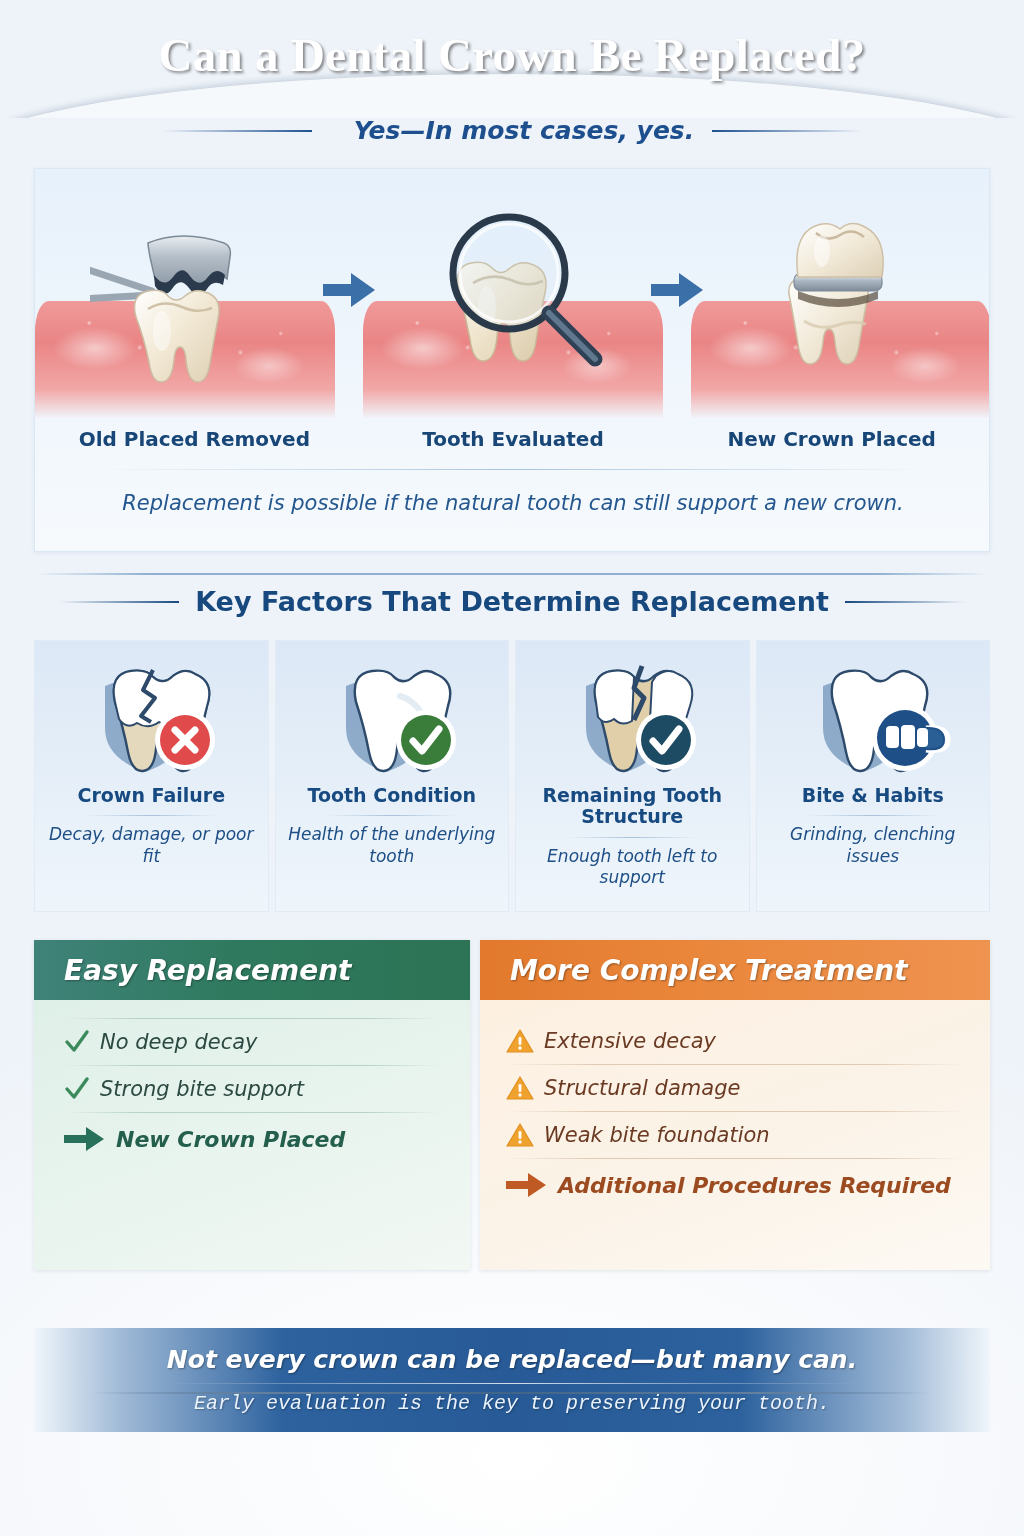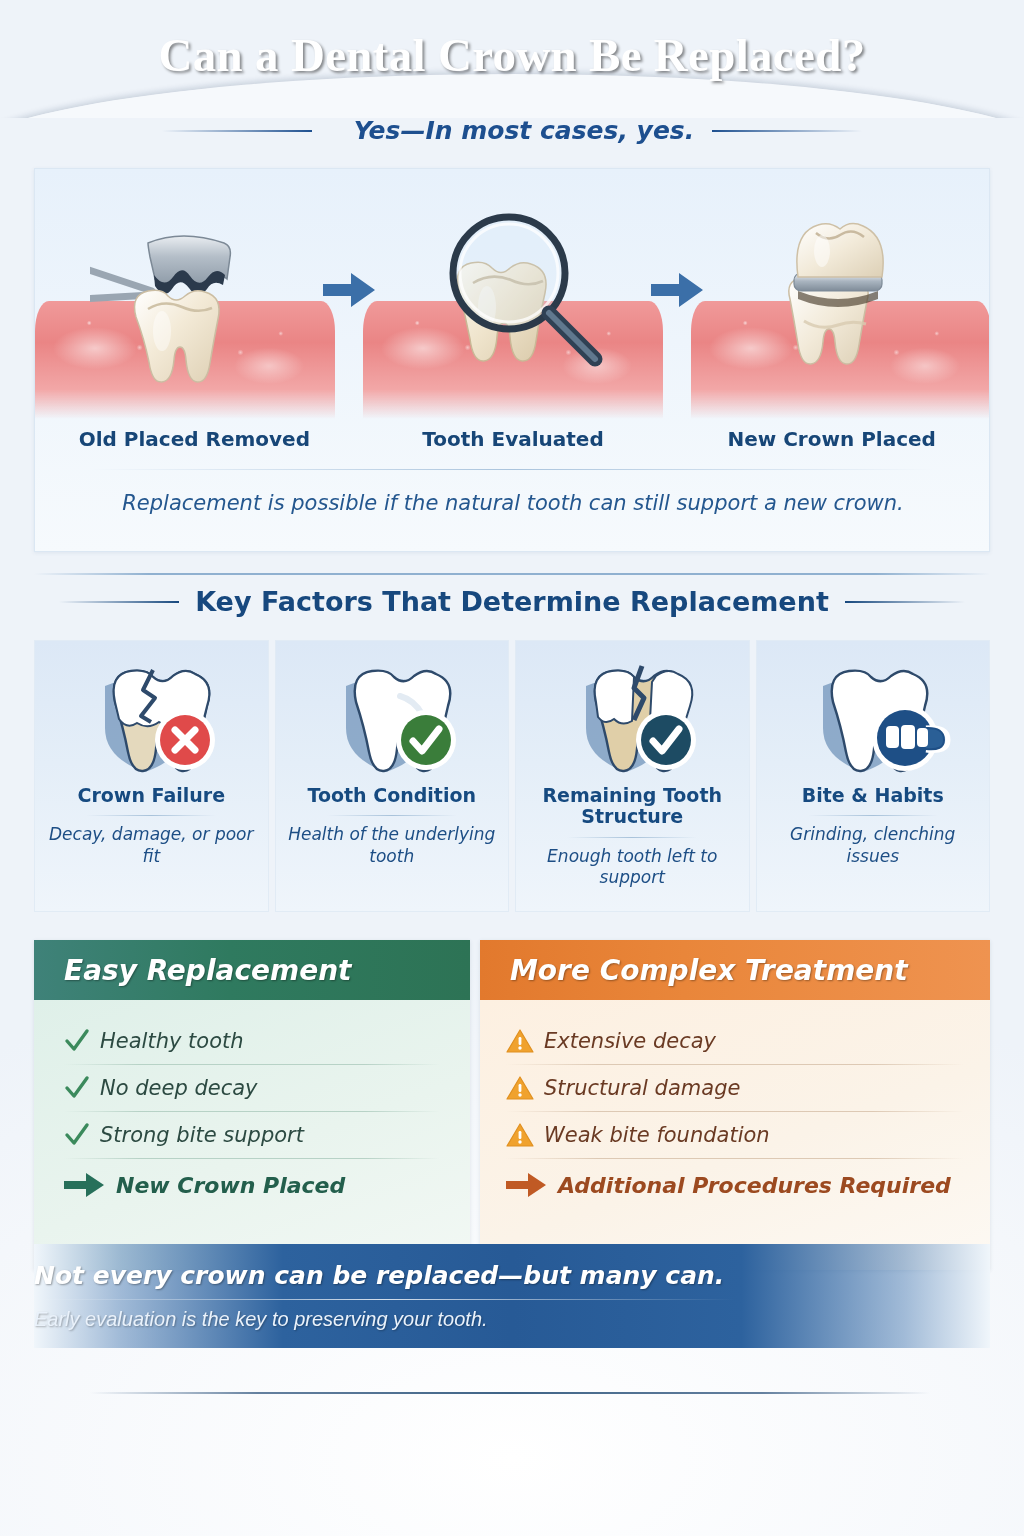--- a/index.html
+++ b/index.html
@@ -184,36 +184,36 @@
   .panel.complex .bullet-rule{ background:linear-gradient(90deg, rgba(210,185,160,0), #ddc9b4 20%, #ddc9b4 80%, rgba(210,185,160,0)); }
   .outcome{
     display:flex; align-items:center; gap:12px; height:52px;
   }
   .outcome-text{ font-size:22px; font-weight:bold; font-style:italic; font-family:"DejaVu Sans", sans-serif; }
   .panel.easy .outcome-text{ color:#235f4c; }
   .panel.complex .outcome-text{ color:#9c4a20; }
 
   
   .footer{
-    position:absolute; left:34px; top:1244px; width:956px; height:104px;
+    position:absolute; left:34px; top:1328px; width:956px; height:104px;
     background:
       linear-gradient(90deg, rgba(240,246,251,1) 0%, rgba(90,135,185,.55) 9%, rgba(45,98,158,1) 26%, rgba(39,90,150,1) 50%, rgba(45,98,158,1) 74%, rgba(90,135,185,.55) 91%, rgba(240,246,251,1) 100%);
-    display:flex; flex-direction:column; justify-content:center;
+    display:flex; flex-direction:column; align-items:center; justify-content:center;
   }
   .footer-line1{
     color:#ffffff; font-size:25px; font-weight:bold; font-style:italic;
     font-family:"DejaVu Sans", sans-serif; text-shadow:1px 1px 2px rgba(0,0,0,.35);
   }
   .footer-rule{
     width:700px; height:1px; margin:9px 0 8px;
     background:linear-gradient(90deg, rgba(255,255,255,0), rgba(255,255,255,.8), rgba(255,255,255,0));
   }
   .footer-line2{
     color:#eaf2fb; font-size:20px; font-style:italic;
-    font-family:Liberation Sans, sans-serif; text-shadow:1px 1px 2px rgba(0,0,0,.3);
+    font-family:Liberation Mono, monospace; text-shadow:1px 1px 2px rgba(0,0,0,.3);
   }
   .footer-underline{
     position:absolute; left:90px; top:1392px; width:840px; height:2px;
     background:linear-gradient(90deg, rgba(120,160,200,0), #64809f 20%, #3f6487 50%, #64809f 80%, rgba(120,160,200,0));
   }
 </style>
 </head>
 <body>
 
 <div class="page">
@@ -419,26 +419,20 @@
       <div class="factor-desc">Grinding, clenching issues</div>
     </div>
   </div>
 
   <div class="compare">
 
     <div class="panel easy">
       <div class="panel-head">Easy Replacement</div>
       <div class="panel-body">
 
-        <div class="bullet">
-          <svg width="26" height="26" viewBox="0 0 26 26">
-            <path d="M3 13 l7 8 l13 -18" fill="none" stroke="#3b8a5c" stroke-width="3.4" stroke-linecap="round" stroke-linejoin="round"></path>
-          </svg>
-          <span class="bullet-text">Healthy tooth</span>
-        </div>
         <div class="bullet-rule"></div>
 
         <div class="bullet">
           <svg width="26" height="26" viewBox="0 0 26 26">
             <path d="M3 13 l7 8 l13 -18" fill="none" stroke="#3b8a5c" stroke-width="3.4" stroke-linecap="round" stroke-linejoin="round"></path>
           </svg>
           <span class="bullet-text">No deep decay</span>
         </div>
         <div class="bullet-rule"></div>
 

